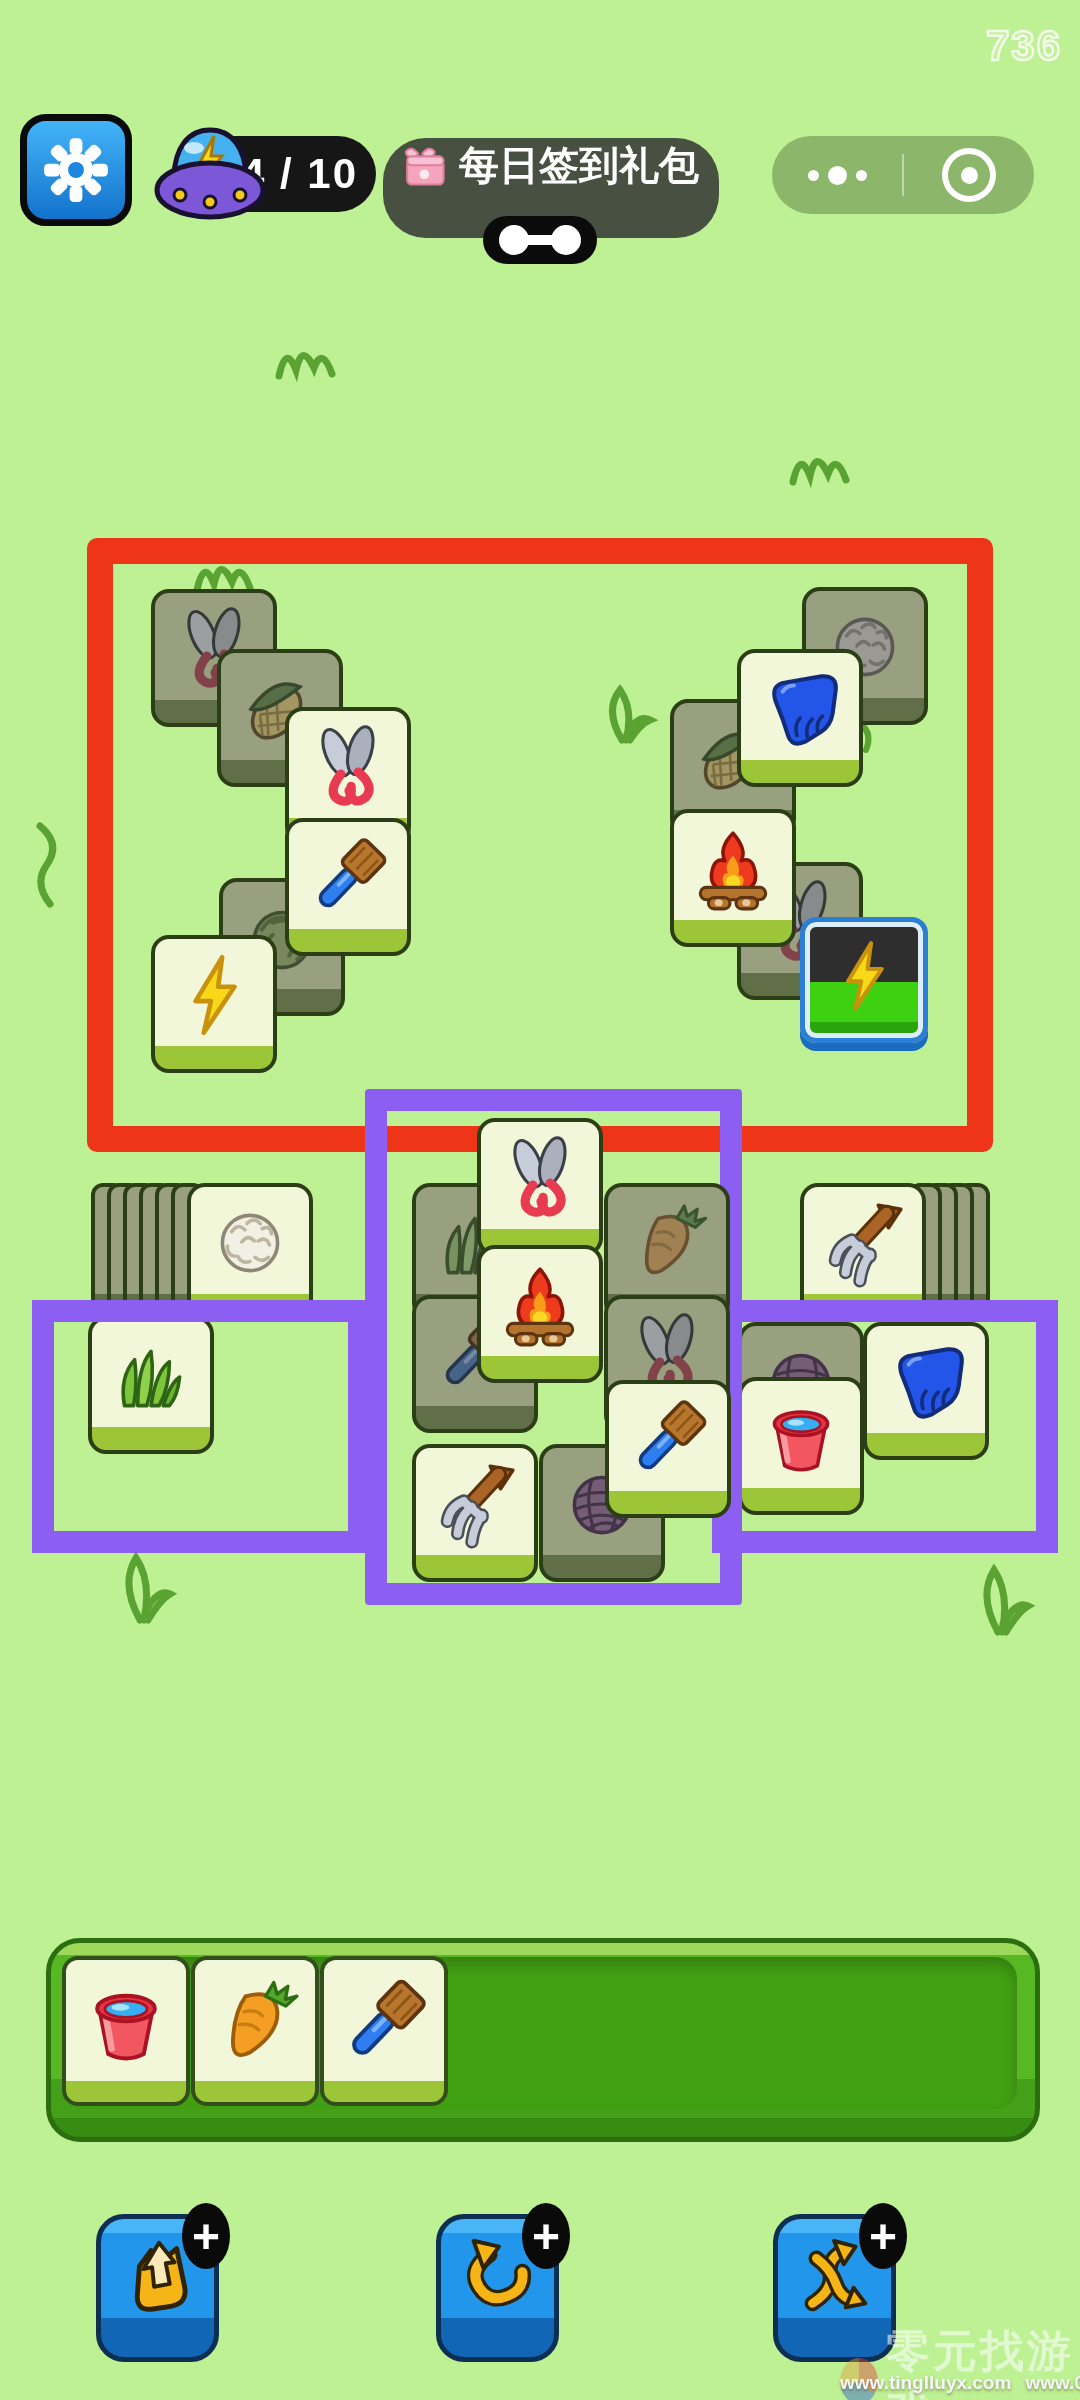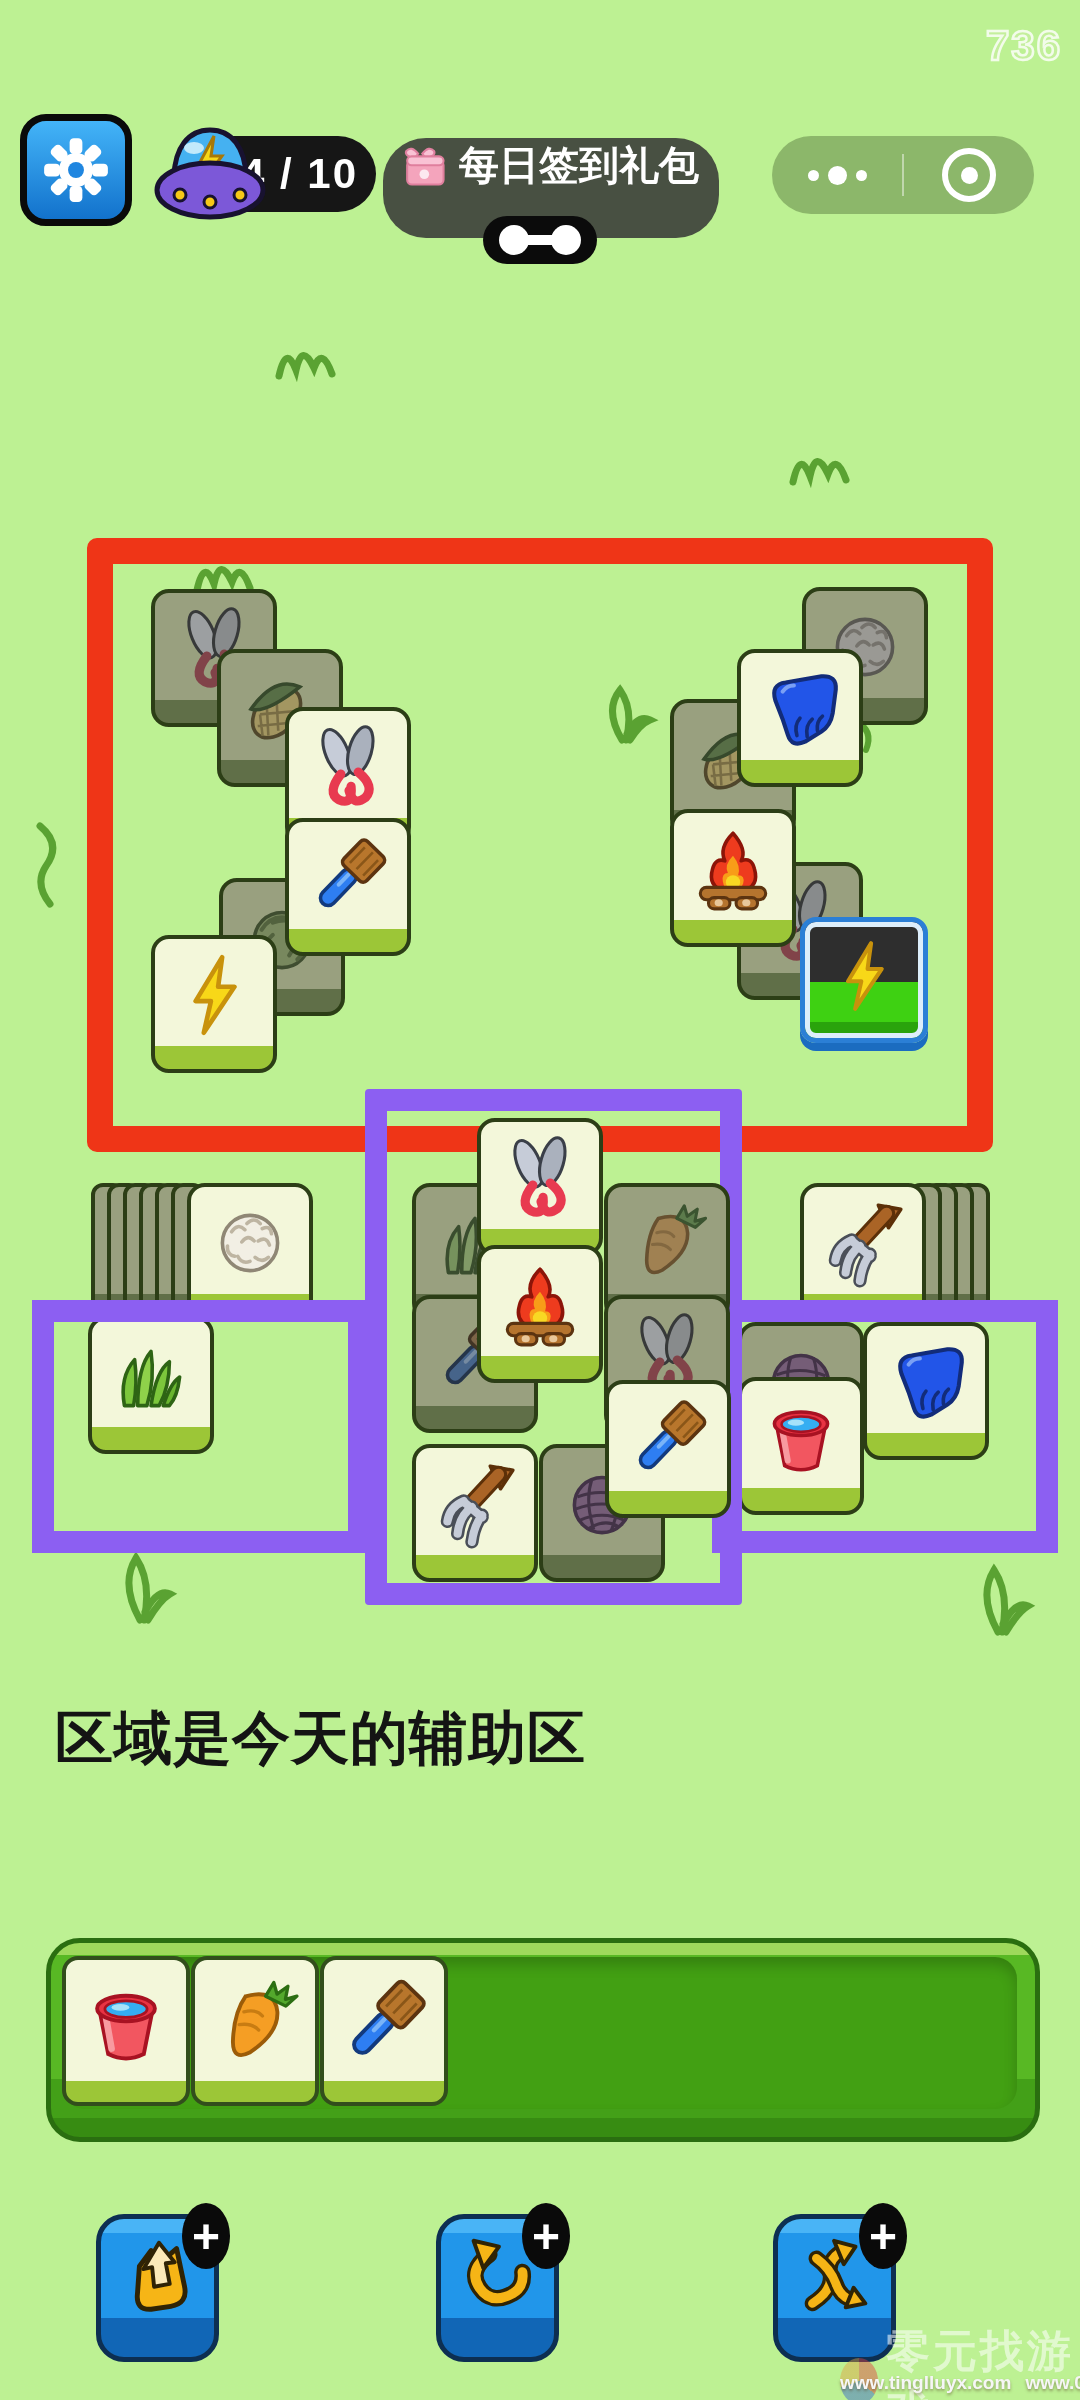--- a/index.html
+++ b/index.html
@@ -492,21 +492,20 @@
               <rect x="41" y="40" width="4" height="18" rx="2" fill="#7ab4f8"></rect>
               <rect x="29" y="6" width="31" height="33" rx="5" fill="#b8762c" stroke="#5c3410" stroke-width="3.5"></rect>
               <path d="M36 12 v21 M45 10 v23 M54 12 v21" stroke="#8a5618" stroke-width="2.5"></path>
             </g>
           </svg>
         </div>
       </div>
     </div>
 
   <div class="abs caption">
-    <div>区域是今天的辅助区</div>
   </div>
 
   <div class="abs tray">
     <div class="tray-inner"></div>
   </div>
   <div id="tray-tiles">
       <div class="tray-tile" style="left: 62px; top: 1956px;">
         <svg viewBox="0 0 90 90" width="100" height="100">
           <path d="M21 33 L29 73 Q45 81 61 73 L69 33 Z" fill="#f25660" stroke="#a81222" stroke-width="3.5"></path>
           <path d="M27 40 L32 68" stroke="#f89aa0" stroke-width="6" stroke-linecap="round"></path>

